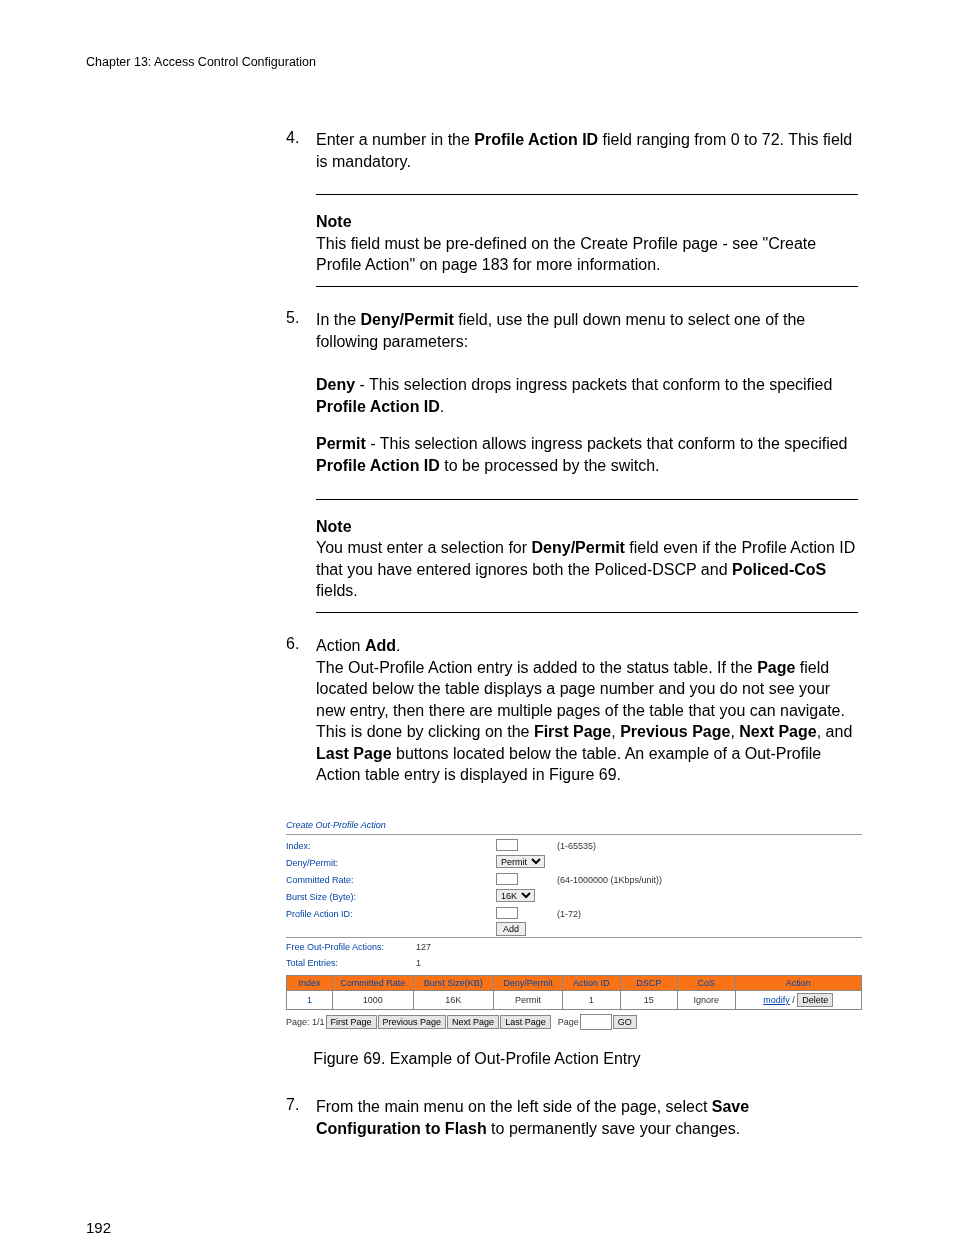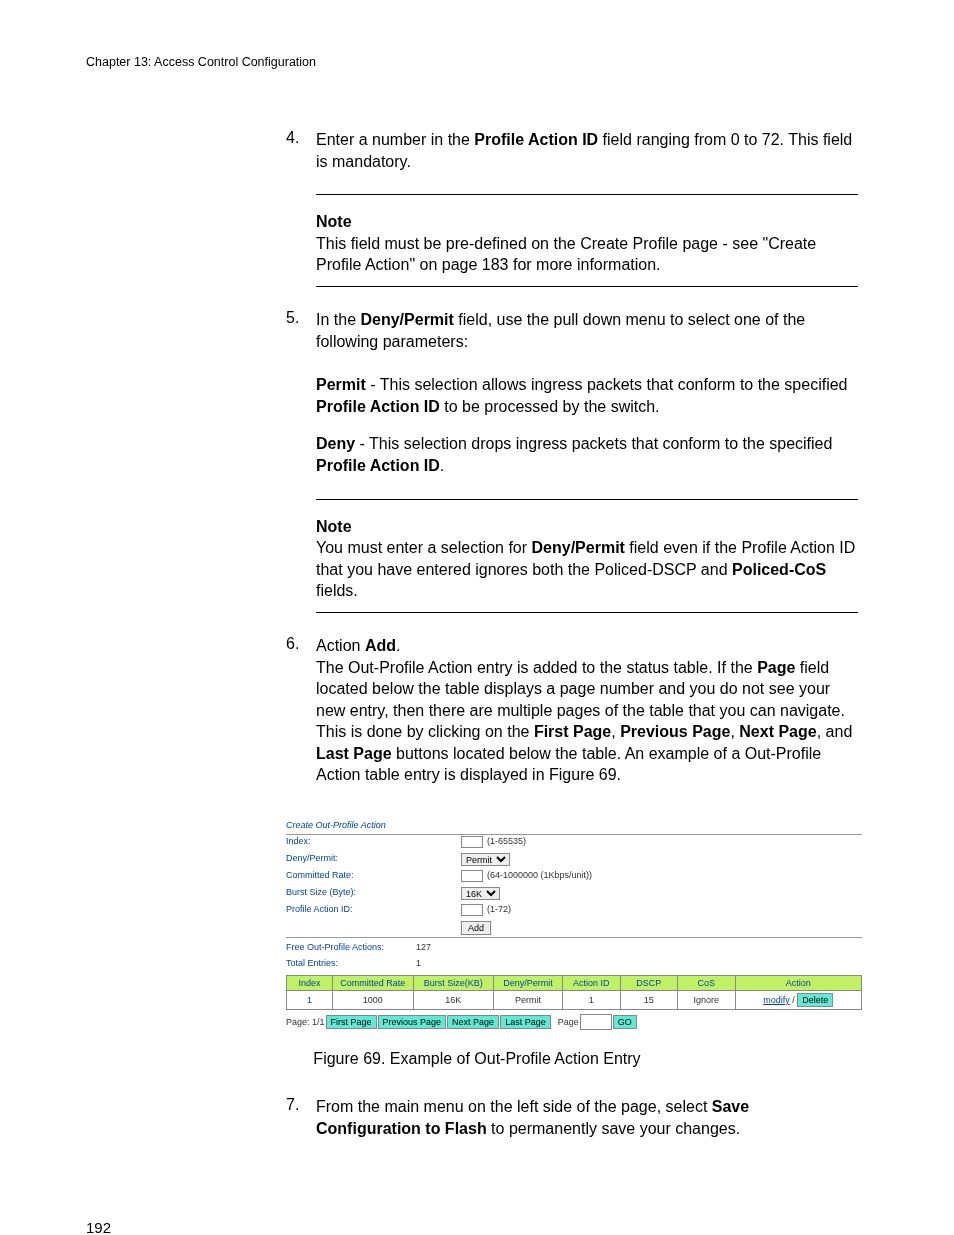--- a/index.html
+++ b/index.html
@@ -77,23 +77,24 @@
       color: #0044aa;
       padding: 4px 0;
     }
     .screenshot hr {
       border: none;
       border-top: 1px solid #999;
       margin: 0;
     }
     .form-row {
       display: flex;
-      align-items: flex-start;
+      align-items: flex-end;
       padding: 1px 0;
       height: 15px;
+      gap: 35px;
     }
     .form-label {
       width: 175px;
       color: #0044aa;
     }
     .form-input {
       height: 12px;
       width: 22px;
       border: 1px solid #888;
       font-size: 9px;
@@ -131,21 +132,21 @@
       width: 100%;
       margin-top: 2px;
     }
     .acl-table th {
       border: 1px solid #888;
       color: #0044aa;
       font-weight: normal;
       font-size: 9px;
       text-align: center;
       padding: 2px 4px;
-      background: #bef264;
+      background: #f97316;
     }
     .acl-table td {
       border: 1px solid #888;
       color: #333;
       font-size: 9px;
       text-align: center;
       padding: 2px 4px;
     }
     .acl-table a {
       color: #0044aa;
@@ -156,21 +157,21 @@
       align-items: center;
       gap: 1px;
       margin-top: 4px;
       color: #333;
     }
     .pager button, .small-btn {
       font-size: 9px;
       height: 14px;
       padding: 0 4px;
       border: 1px solid #888;
-      background: #5eead4;
+      background: #e5e5e5;
     }
     .pager-input {
       width: 26px;
       height: 12px;
       font-size: 9px;
       border: 1px solid #888;
     }
   </style>
 </head>
 <body>
@@ -193,25 +194,25 @@
     </div>
 
     <div class="ol-item">
       <span class="ol-marker">5.</span>
       <div class="ol-body">
         <span>In the </span><span class="b">Deny/Permit</span><span> field, use the pull down menu to select one of the following parameters:</span>
       </div>
     </div>
 
     <p class="indent-para">
+      <span class="b">Deny</span><span> - This selection drops ingress packets that conform to the specified </span><span class="b">Profile Action ID</span><span>.</span>
+    </p>
+
+    <p class="indent-para">
       <span class="b">Permit</span><span> - This selection allows ingress packets that conform to the specified </span><span class="b">Profile Action ID</span><span> to be processed by the switch.</span>
-    </p>
-
-    <p class="indent-para">
-      <span class="b">Deny</span><span> - This selection drops ingress packets that conform to the specified </span><span class="b">Profile Action ID</span><span>.</span>
     </p>
 
     <div class="note-box">
       <span class="note-title">Note</span><br>
       <span>You must enter a selection for </span><span class="b">Deny/Permit</span><span> field even if the Profile Action ID that you have entered ignores both the Policed-DSCP and </span><span class="b">Policed-CoS</span><span> fields.</span>
     </div>
 
     <div class="ol-item">
       <span class="ol-marker">6.</span>
       <div class="ol-body">

